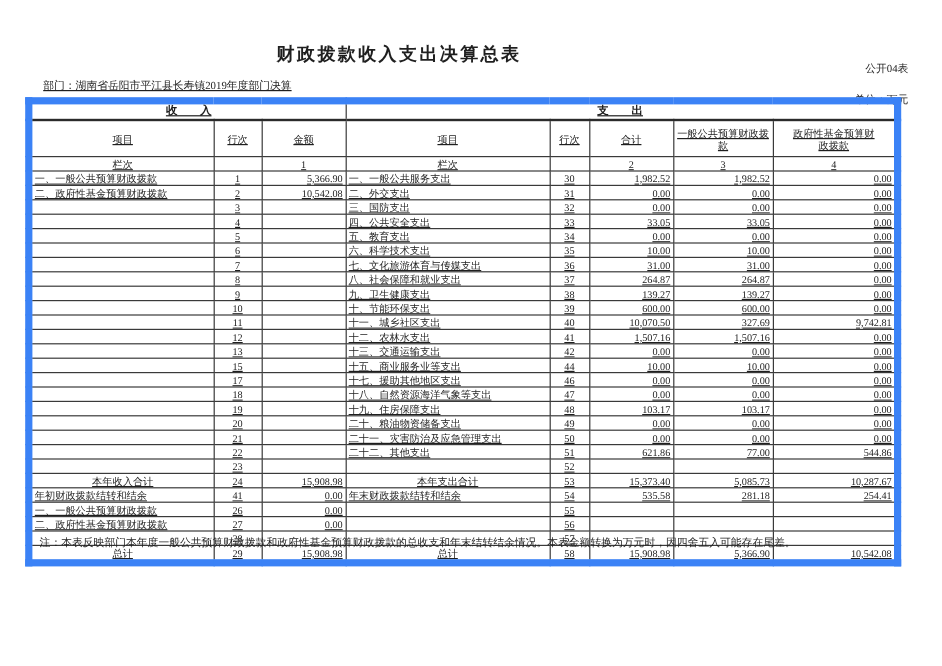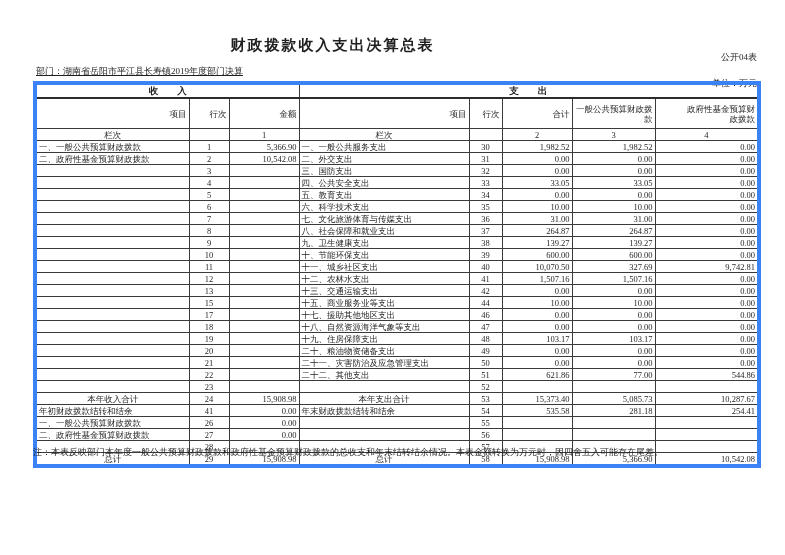--- a/index.html
+++ b/index.html
@@ -20,38 +20,39 @@
   }
   .dept-line{
     position:absolute;top:65px;left:36px;font-size:9px;
     text-decoration:underline;
     text-align:right;
   }
   .unit-line{
     position:absolute;top:77px;right:28px;font-size:9px;
   }
   table.fiscal{
-    position:absolute;top:81px;left:33px;width:724px;
+    position:absolute;top:81px;left:21px;width:724px;
     border-collapse:collapse;table-layout:fixed;
     font-size:8.5px;
-    border:4px solid #3b82f6;
+    border:6px solid #3b82f6;
+    text-decoration:underline;
   }
   table.fiscal th, table.fiscal td{
     border:1px solid #3a3a3a;
     padding:0 2px;
     height:11px;line-height:10px;
     overflow:hidden;white-space:nowrap;
     font-weight:normal;
   }
   tr.sec-row th{
     height:12px;font-size:9.5px;font-weight:bold;text-align:center;
     border-bottom:2px solid #2b2b2b;
   }
   tr.col-row th{
-    height:29px;text-align:right;vertical-align:middle;
+    height:29px;text-align:center;vertical-align:middle;
     white-space:pre-line;line-height:10px;
   }
   tr.idx-row td{text-align:center;}
   td.item{text-align:left;}
   td.line{text-align:center;}
   td.num{text-align:right;}
   td.bold-center{text-align:center;font-weight:bold;}
   .note-line{
     position:absolute;top:447px;left:33px;width:742px;
     font-size:9px;line-height:11px;

